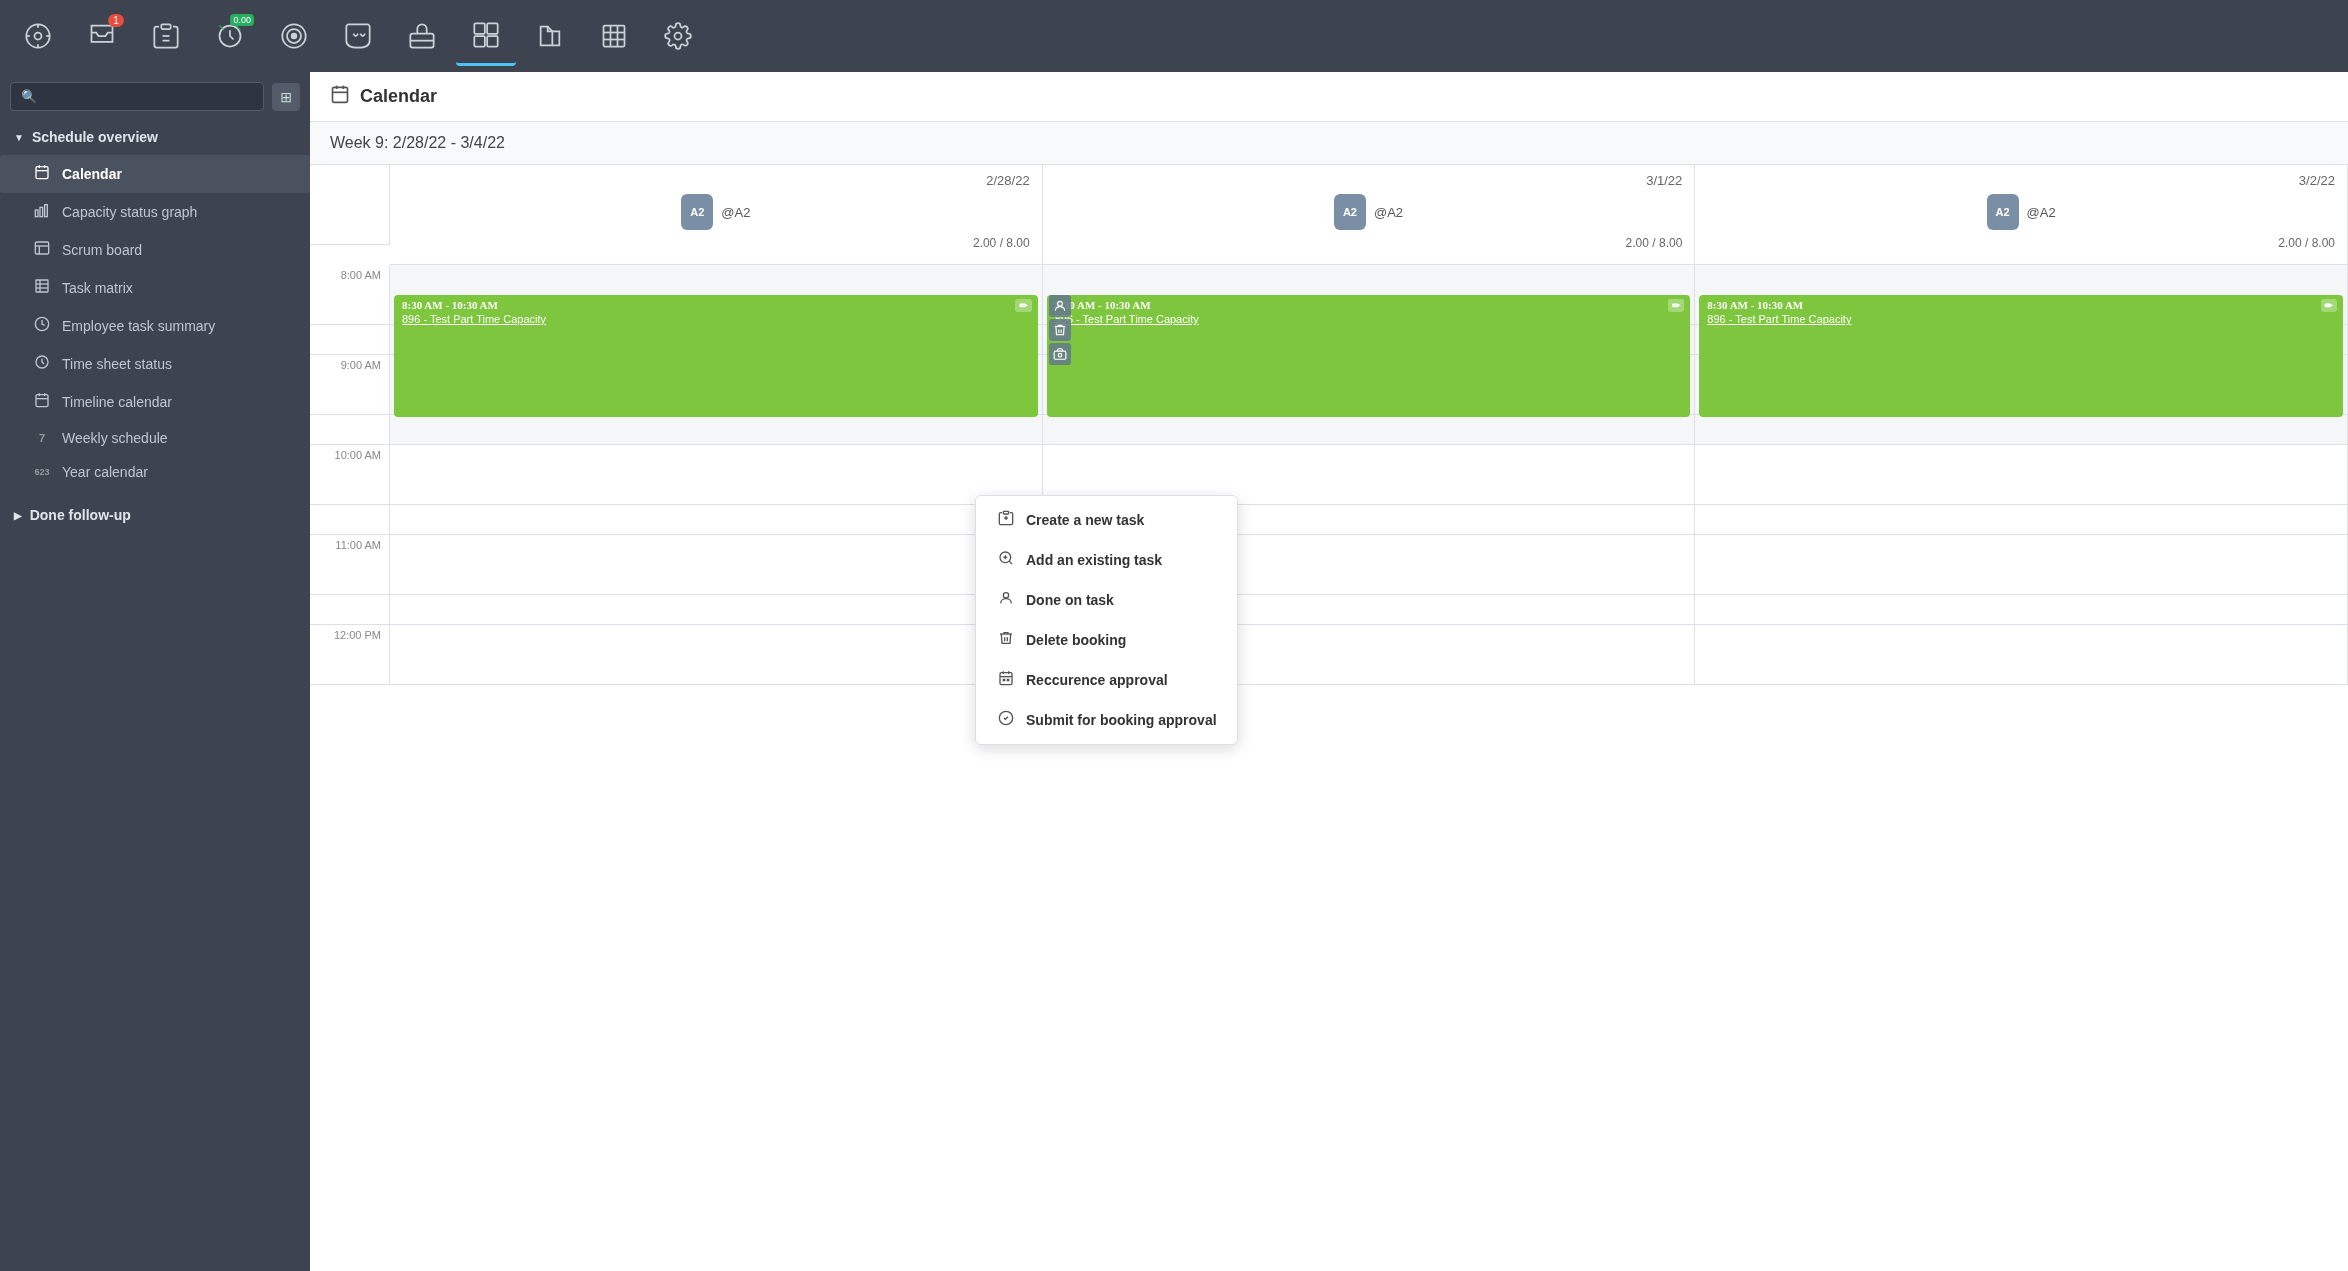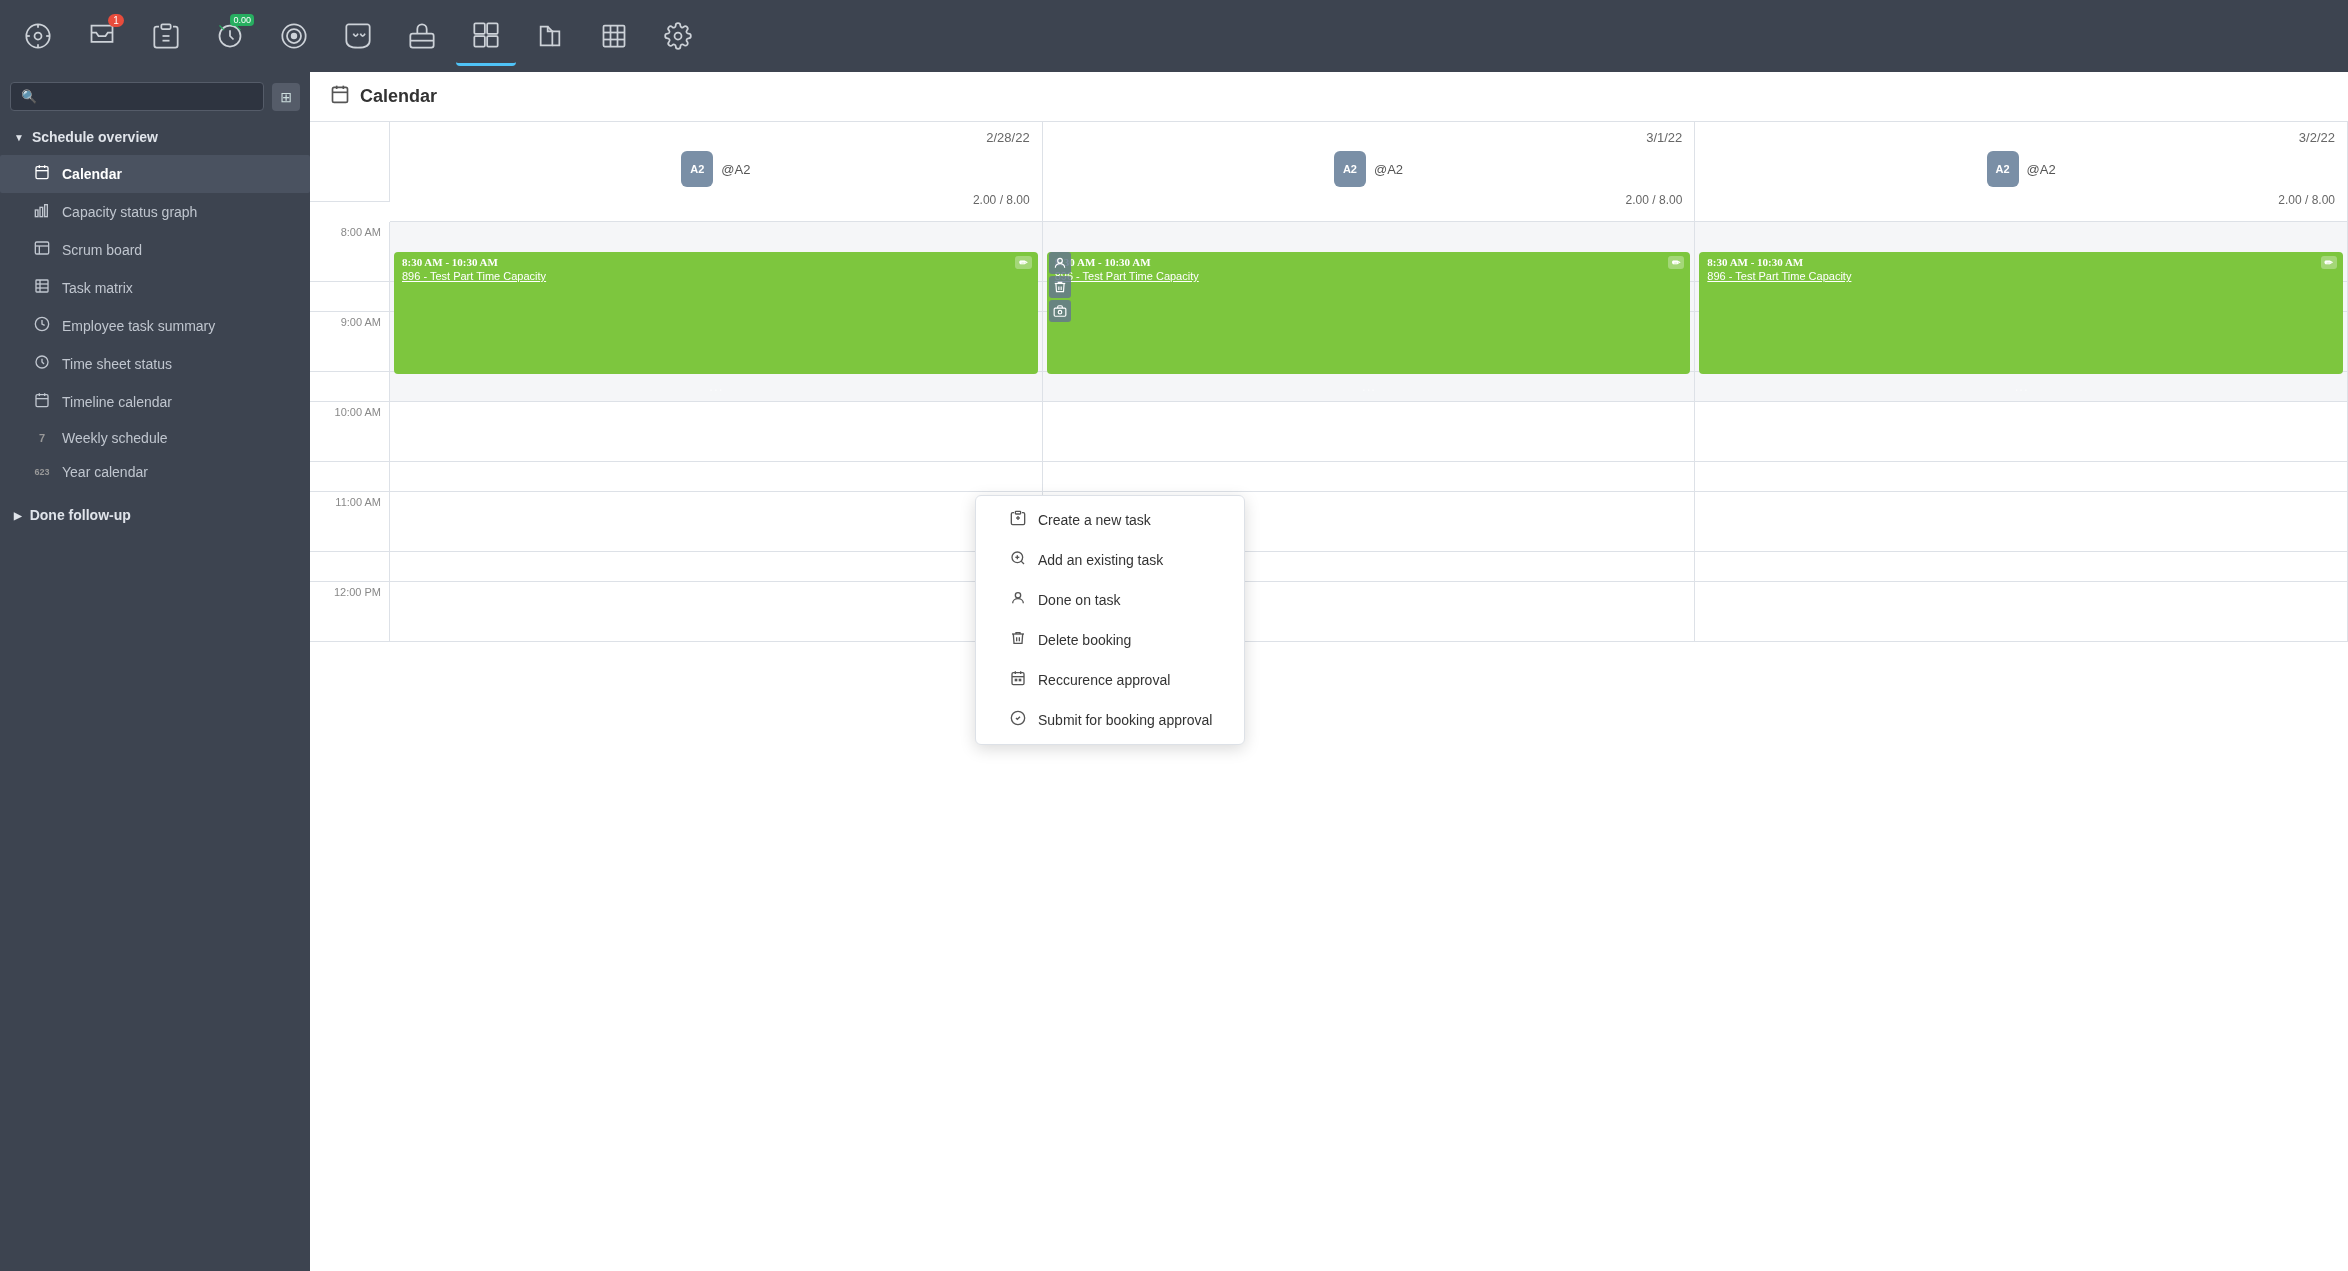--- a/index.html
+++ b/index.html
@@ -255,21 +255,22 @@
 
     
     .context-menu {
       position: fixed;
       background: #ffffff;
       border: 1px solid #dde1e7;
       border-radius: 6px;
       box-shadow: 0 4px 16px rgba(0,0,0,0.15);
       z-index: 100;
       min-width: 220px;
-      padding: 4px 16px;
+      padding: 4px 4px;
+      font-weight: bold;
     }
     .context-menu-item {
       display: flex;
       align-items: center;
       gap: 10px;
       padding: 10px 16px;
       cursor: pointer;
       font-size: 14px;
       color: #333;
     }
@@ -483,20 +484,21 @@
         <svg width="20" height="20" viewBox="0 0 24 24" fill="none" stroke="#555" stroke-width="2">
             <rect x="3" y="4" width="18" height="18" rx="2"></rect>
             <line x1="16" y1="2" x2="16" y2="6"></line>
             <line x1="8" y1="2" x2="8" y2="6"></line>
             <line x1="3" y1="10" x2="21" y2="10"></line>
           </svg>
       </span>
       <span class="content-header-title">Calendar</span>
     </div>
 
+    <div class="week-title">Week 9: 2/28/22 - 3/4/22</div>
 
     <div class="calendar-container">
       <div class="calendar-grid">
 
         <div class="cal-header-empty" style="height:80px;"></div>
 
         <div class="cal-header-day">
           <div class="cal-header-day-date">2/28/22</div>
           <div class="cal-header-day-avatar">
             <div class="avatar-box">A2</div>

